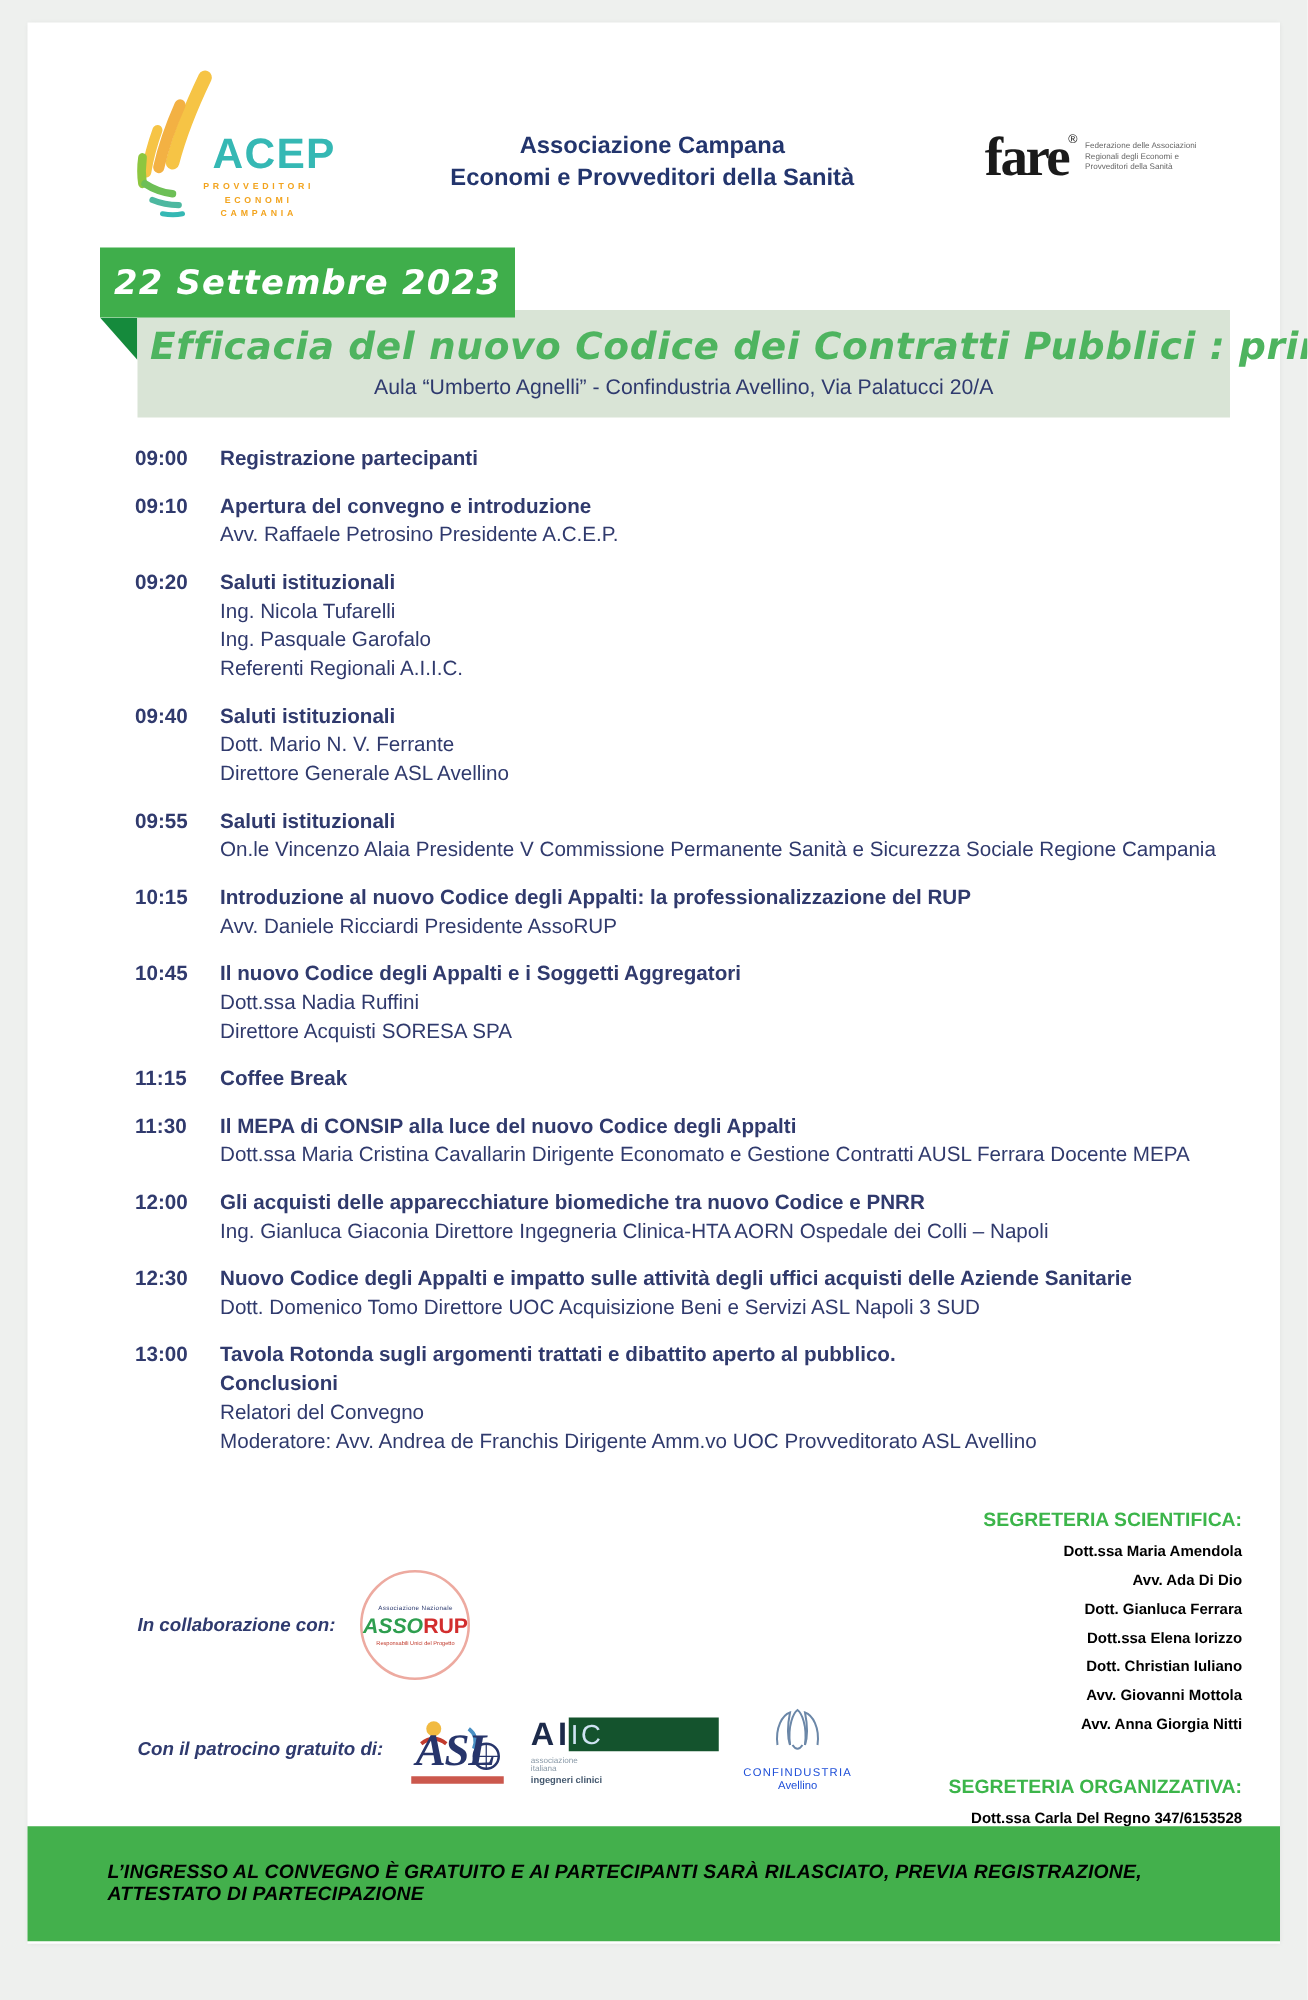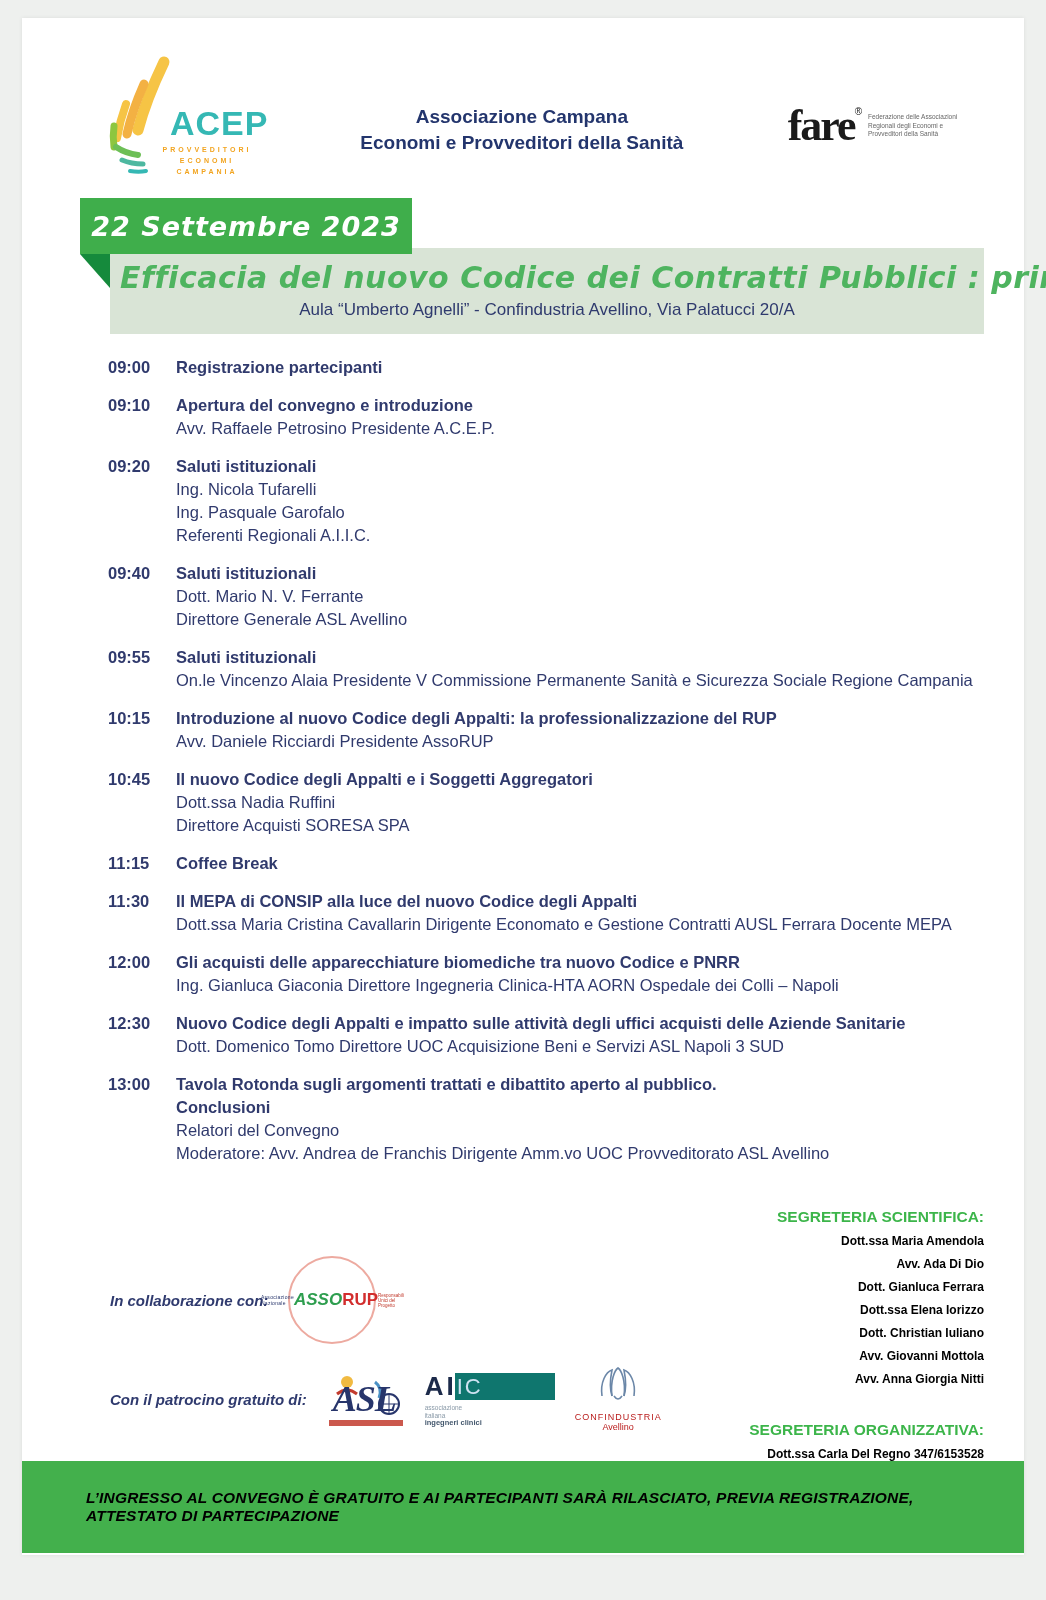--- a/index.html
+++ b/index.html
@@ -43,44 +43,44 @@
   .bottom { display:flex; padding:14px 40px 0 88px; }
   .sponsors { flex:1; color:#2f3a6e; }
   .sponsor-row { display:flex; align-items:center; gap:20px; }
   .sponsor-label { font-size:15px; font-weight:bold; font-style:italic; white-space:nowrap; }
   .row-collab { margin-top:62px; }
   .row-patro { margin-top:22px; }
   .row-contrib { margin-top:30px; }
 
   
   .assorup { width:88px; height:88px; border-radius:50%; border:2px solid #edaaa0; background:#fff;
-             display:flex; flex-direction:row; align-items:center; justify-content:center; }
+             display:flex; flex-direction:column; align-items:center; justify-content:center; }
   .assorup-top { font-size:5px; color:#27356b; letter-spacing:.3px; }
   .assorup-main { font-size:17px; font-weight:900; margin:1px 0; }
   .assorup-asso { color:#2e9e4f; font-style:italic; }
   .assorup-rup { color:#d22d2d; }
   .assorup-bottom { font-size:4.5px; color:#c0392b; }
 
   
   .asl-logo { position:relative; width:78px; height:58px; flex:0 0 auto; }
   .asl-word { position:absolute; left:6px; top:8px; font-family:"Liberation Serif", serif; font-style:italic; font-weight:bold;
               font-size:36px; color:#27356b; letter-spacing:-1px; }
   .asl-band { position:absolute; left:2px; bottom:2px; width:74px; height:6px; background:#c23b2e; opacity:.85; }
 
   
   .aiic-logo { flex:0 0 auto; }
   .aiic-top { display:flex; align-items:center; }
   .aiic-ai { font-size:26px; font-weight:bold; color:#1c2a4a; letter-spacing:3px; }
-  .aiic-box { width:100px; height:27px; background:#0f766e; color:#cfe3f2; font-size:22px; letter-spacing:2px;
+  .aiic-box { width:120px; height:27px; background:#14532d; color:#cfe3f2; font-size:22px; letter-spacing:2px;
               padding-left:2px; line-height:27px; margin-left:-2px; }
   .aiic-sub { margin-top:2px; font-size:6.5px; line-height:7.5px; color:#8a9aa8; }
   .aiic-sub .strong { color:#44586e; font-weight:bold; font-size:7.5px; }
 
   
-  .conf-logo { flex:0 0 auto; text-align:center; color:#b91c1c; }
+  .conf-logo { flex:0 0 auto; text-align:center; color:#1d4ed8; }
   .conf-name { font-size:9px; letter-spacing:1px; margin-top:2px; }
   .conf-city { font-size:9px; }
 
   
   .vivisol { display:flex; align-items:center; flex:0 0 auto; }
   .viv-square { width:46px; height:46px; border-radius:10px; background:#6abf4b; position:relative; }
   .viv-square svg { position:absolute; inset:0; }
   .viv-bar { width:3px; height:44px; background:#c9cdc9; margin:0 8px; }
   .viv-text .viv-word { color:#6abf4b; font-weight:bold; font-size:24px; letter-spacing:1px; line-height:24px; }
   .viv-text .viv-sub { color:#9aa39a; font-size:7.5px; margin-top:2px; }

